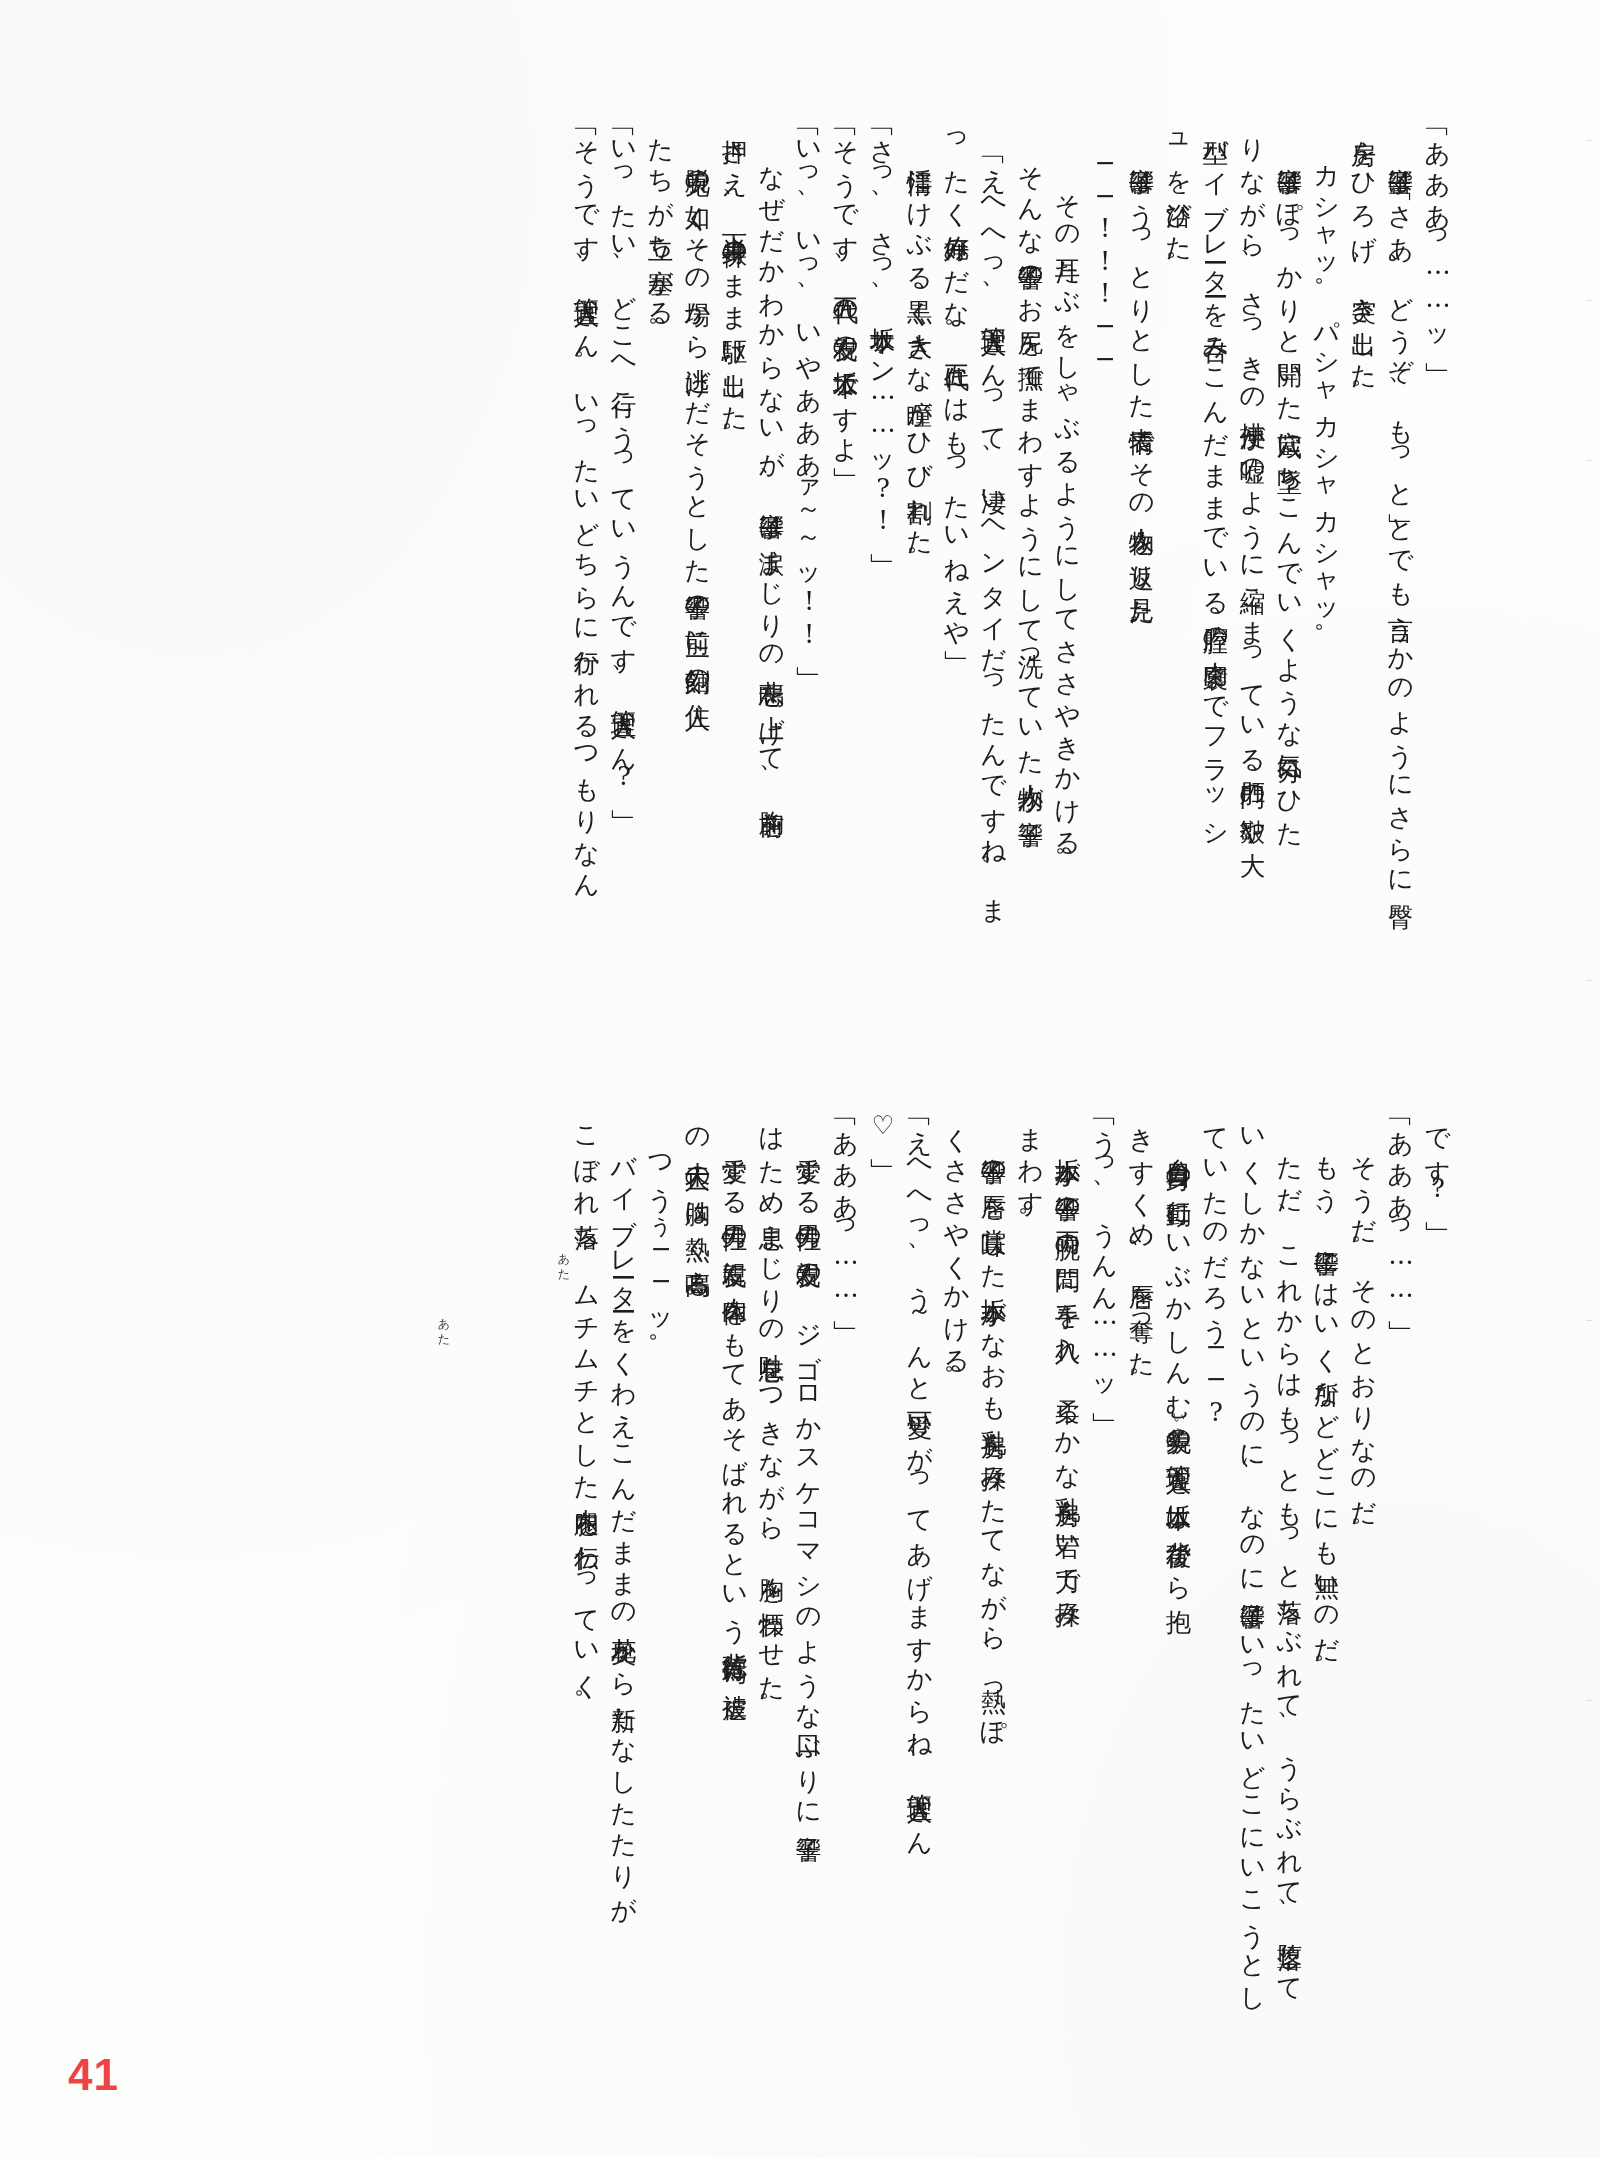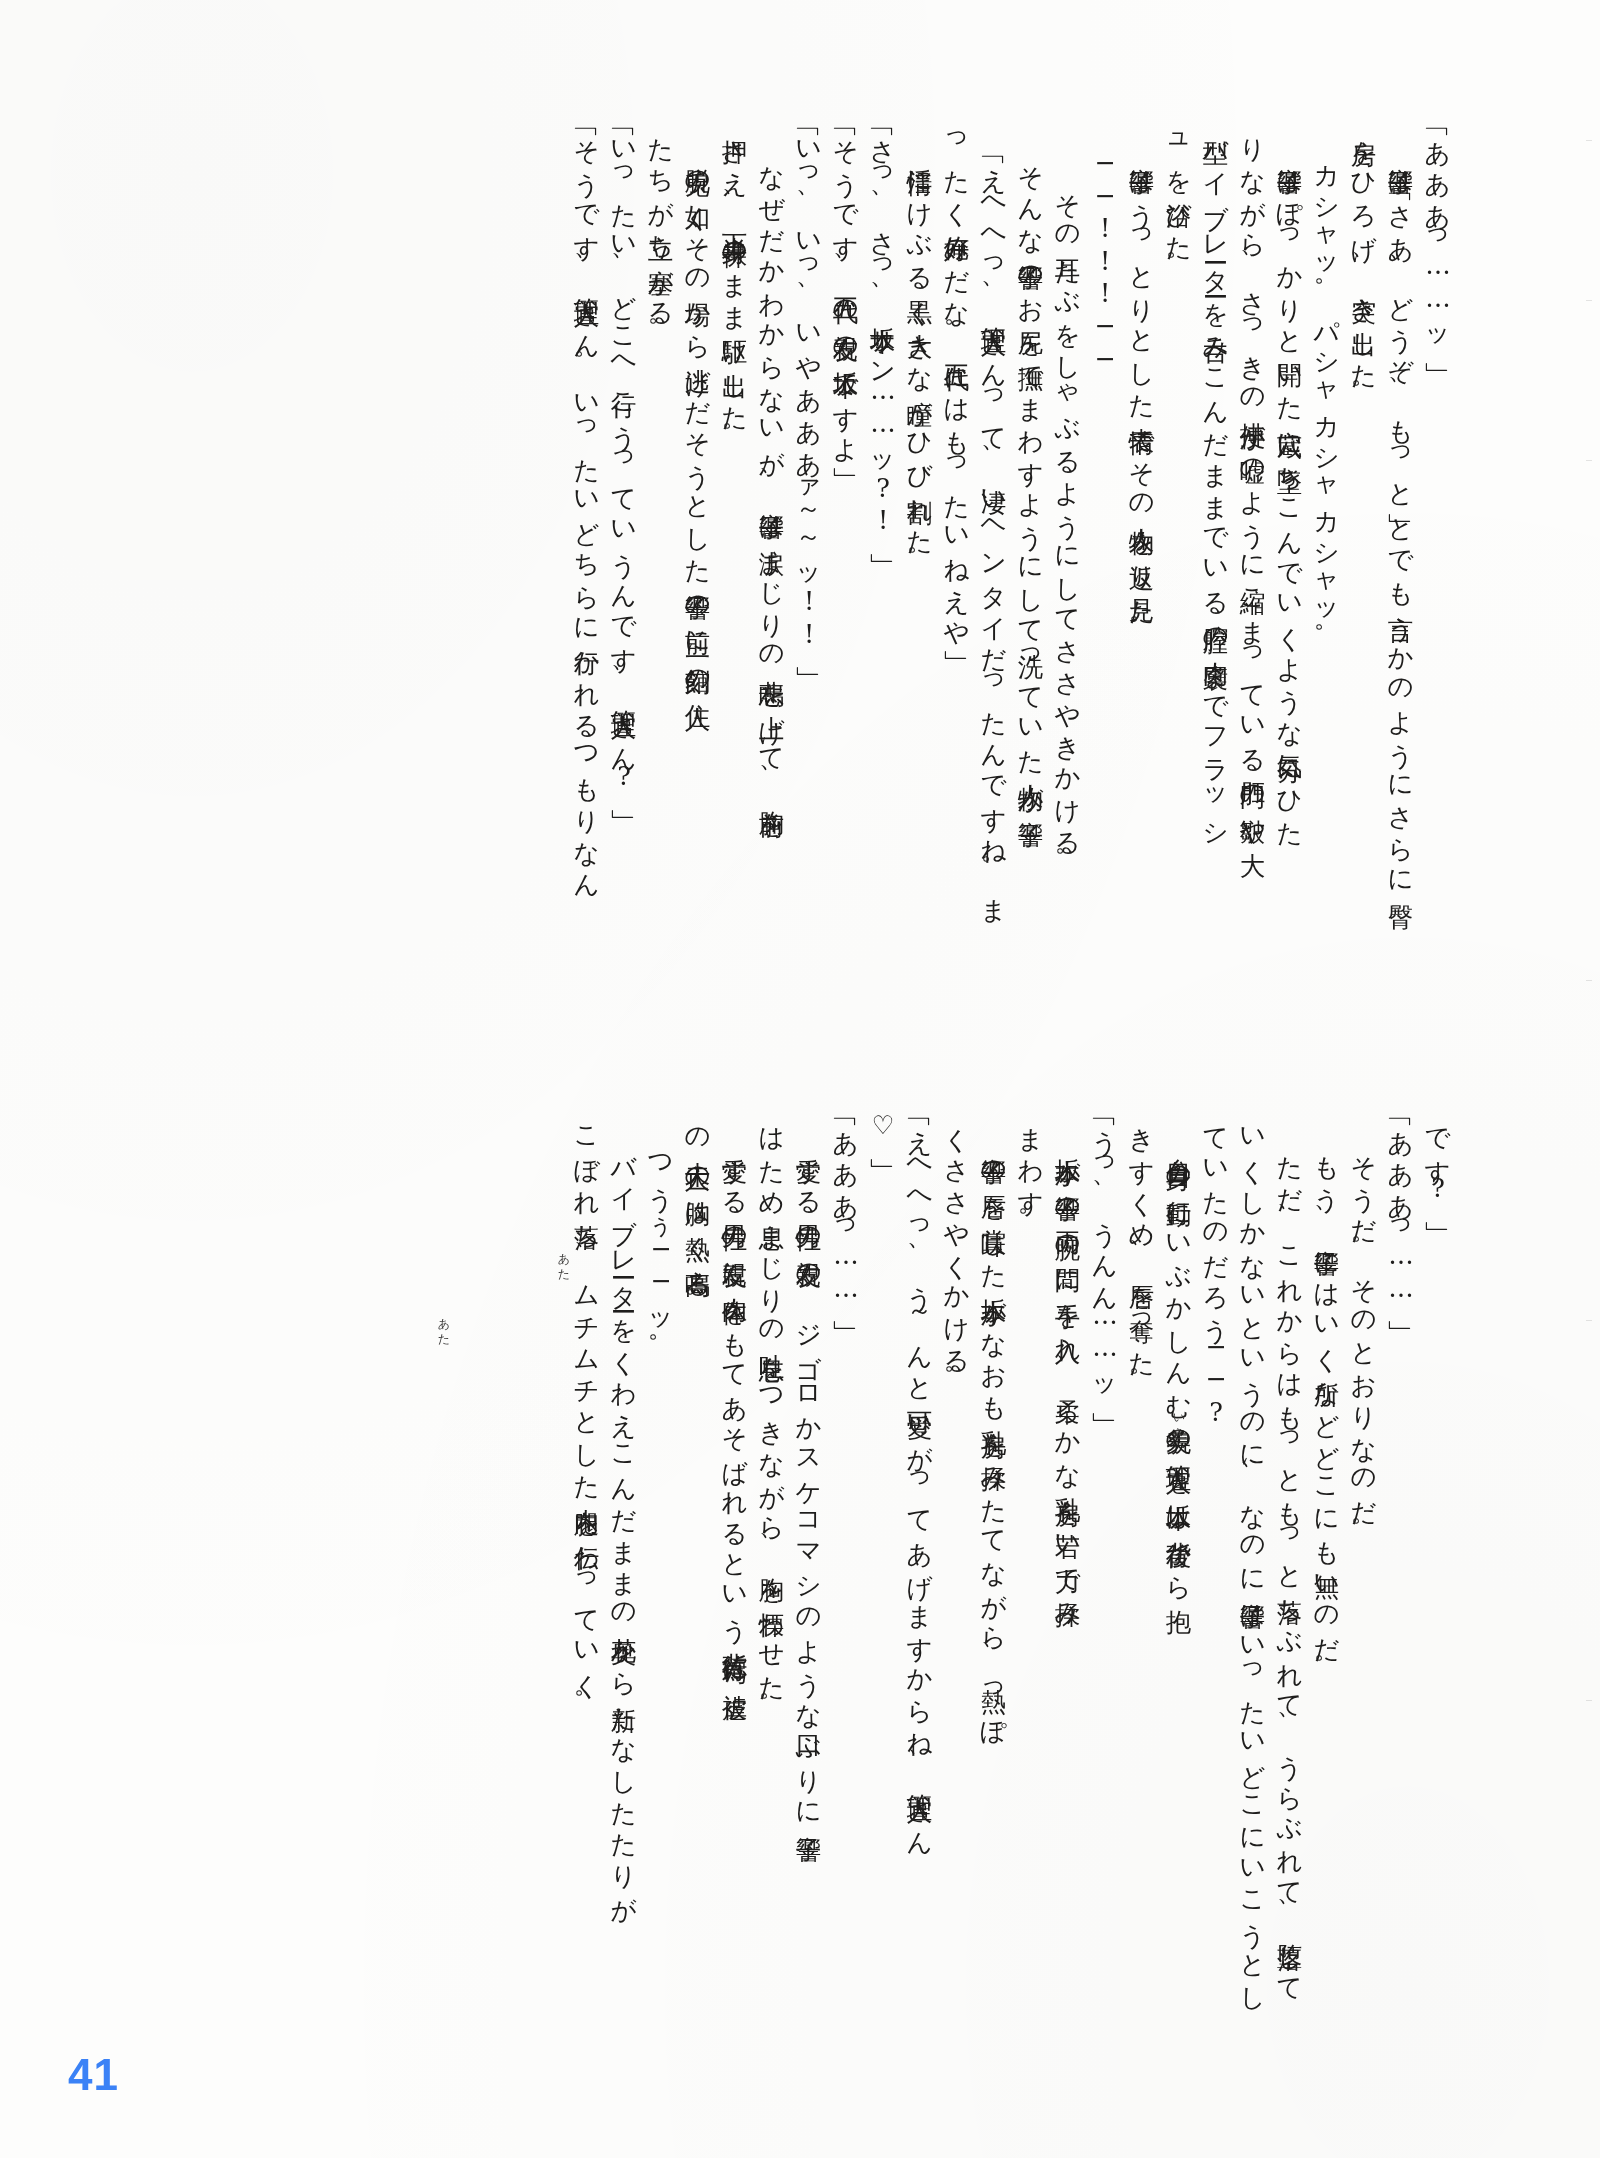--- a/index.html
+++ b/index.html
@@ -73,21 +73,21 @@
     white-space: pre;
     letter-spacing: 1px;
   }
   .page-number {
     position: absolute;
     left: 68px;
     bottom: 58px;
     font-family: "Liberation Sans", sans-serif;
     font-size: 44px;
     font-weight: bold;
-    color: #3b82f6;
+    color: #ef4444;
     letter-spacing: 1px;
   }
   .edge-marks {
     position: absolute;
     right: 6px;
     top: 0;
     bottom: 0;
     width: 10px;
     pointer-events: none;
   }

